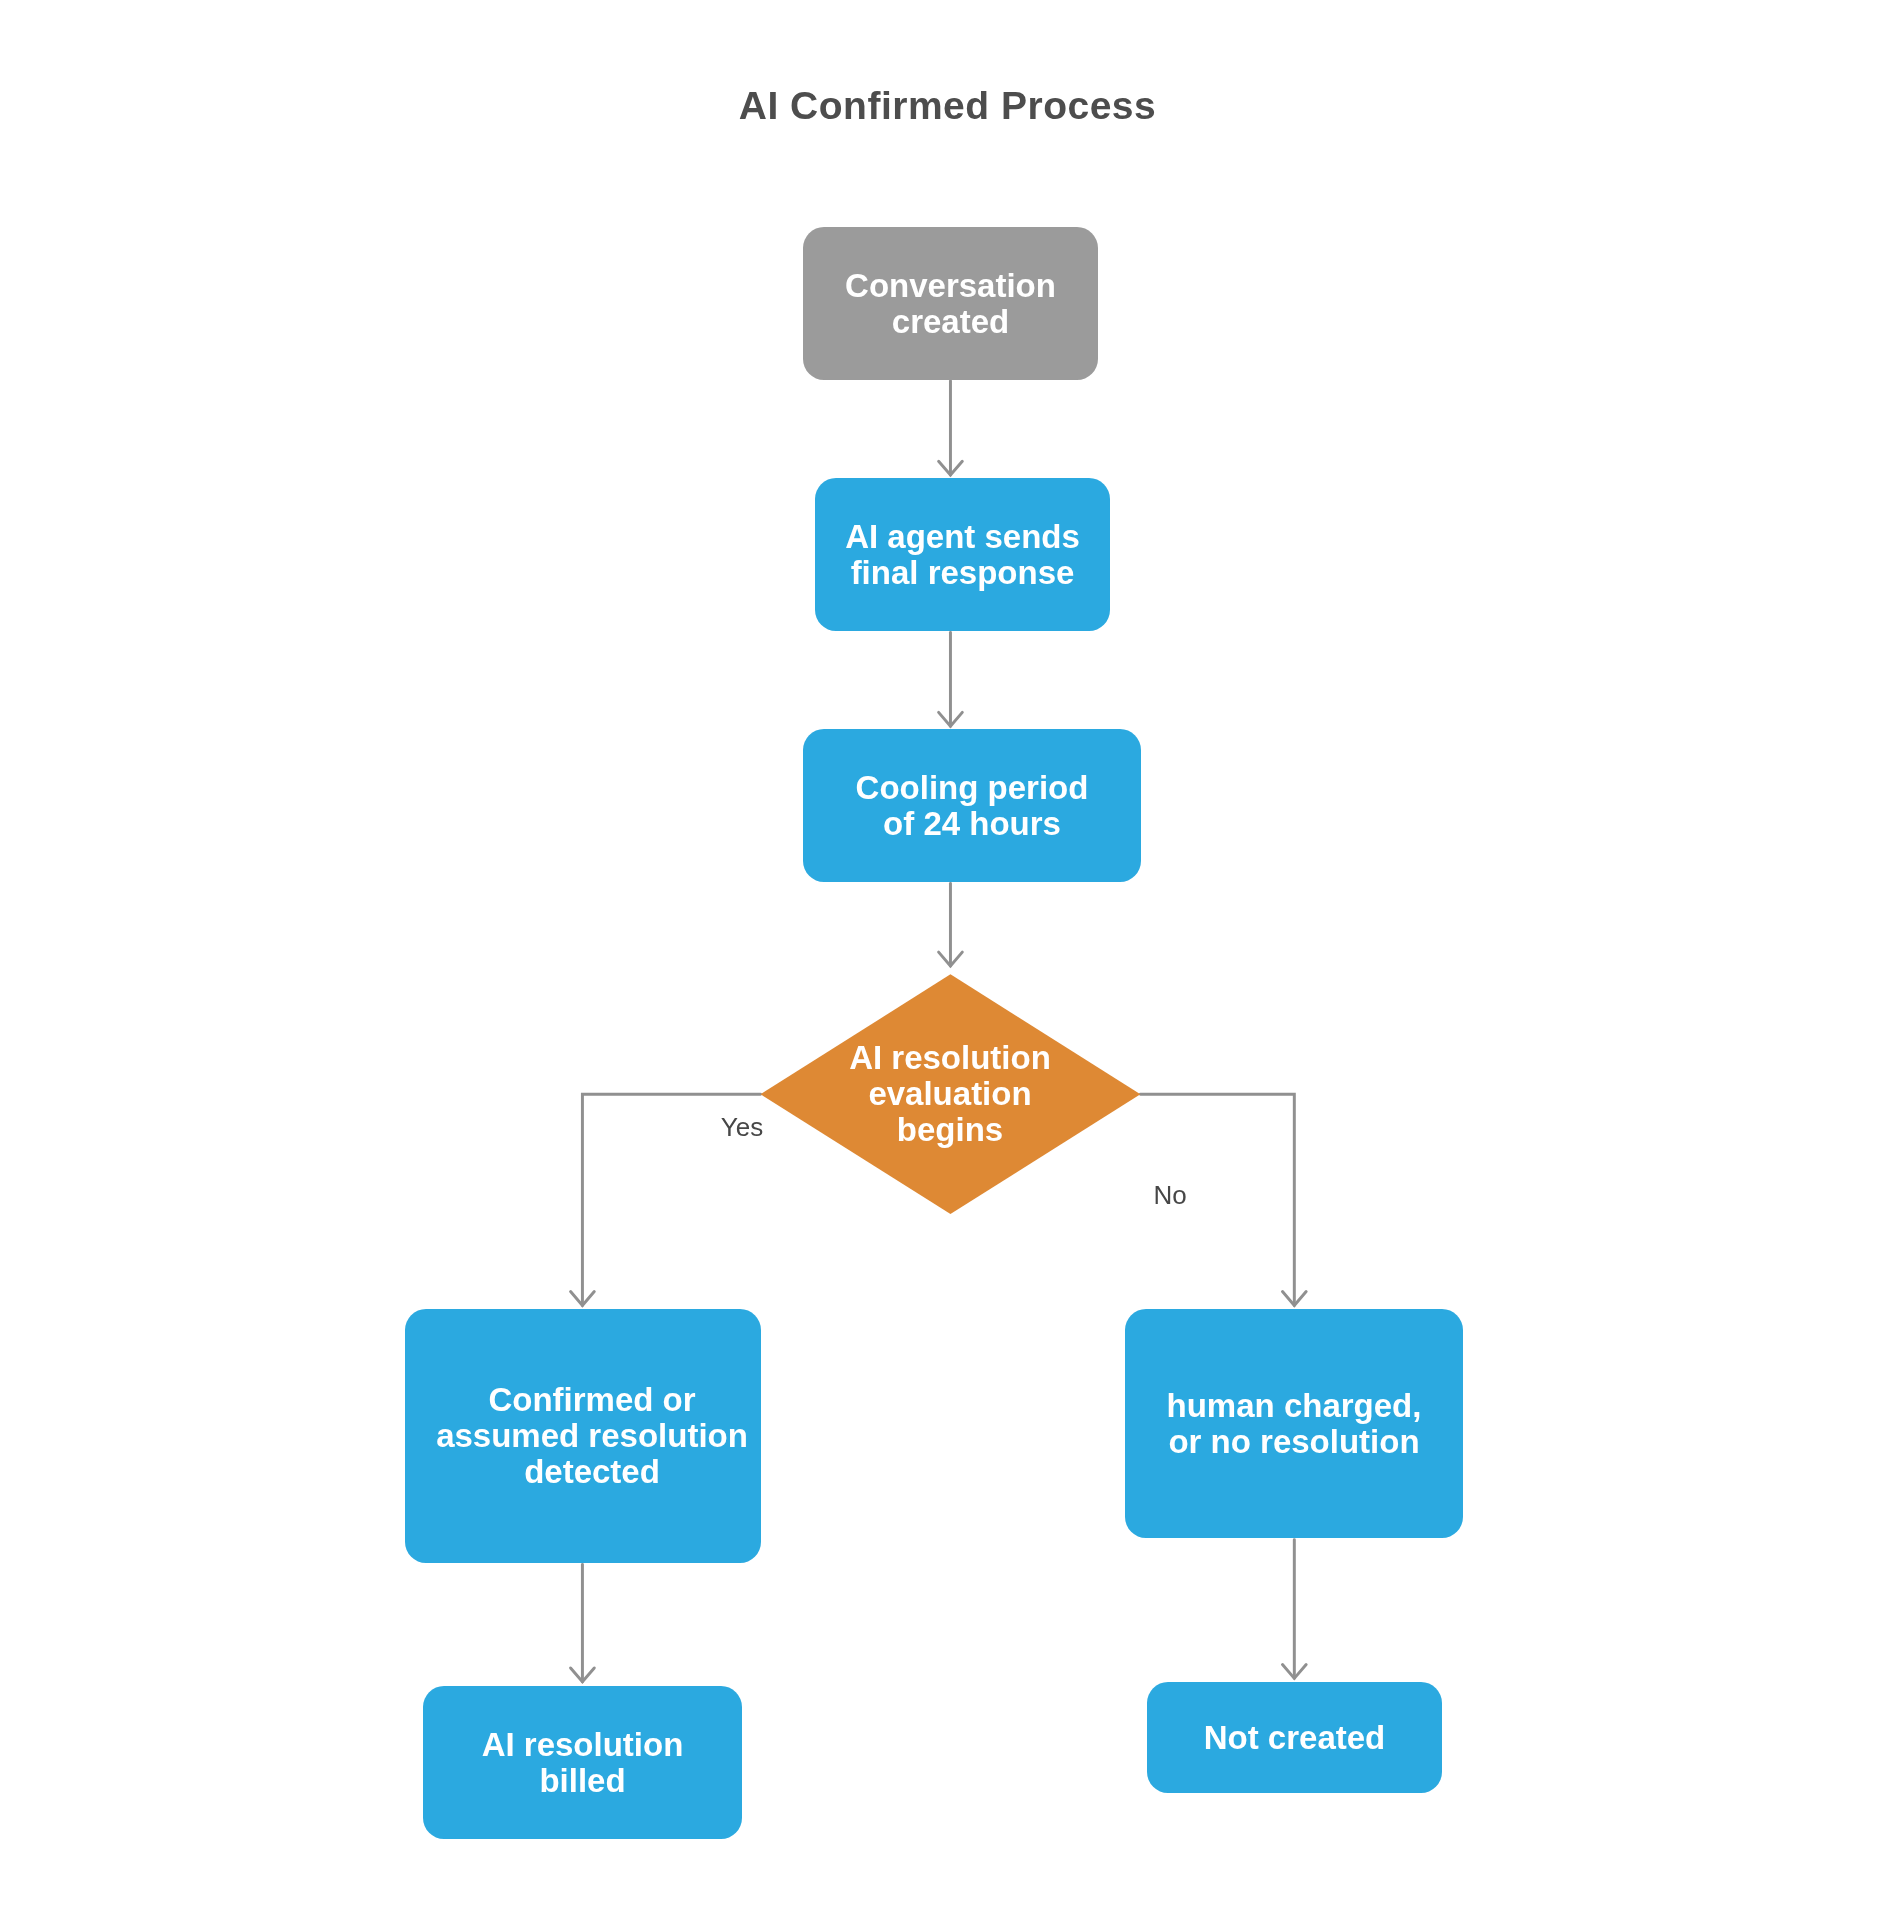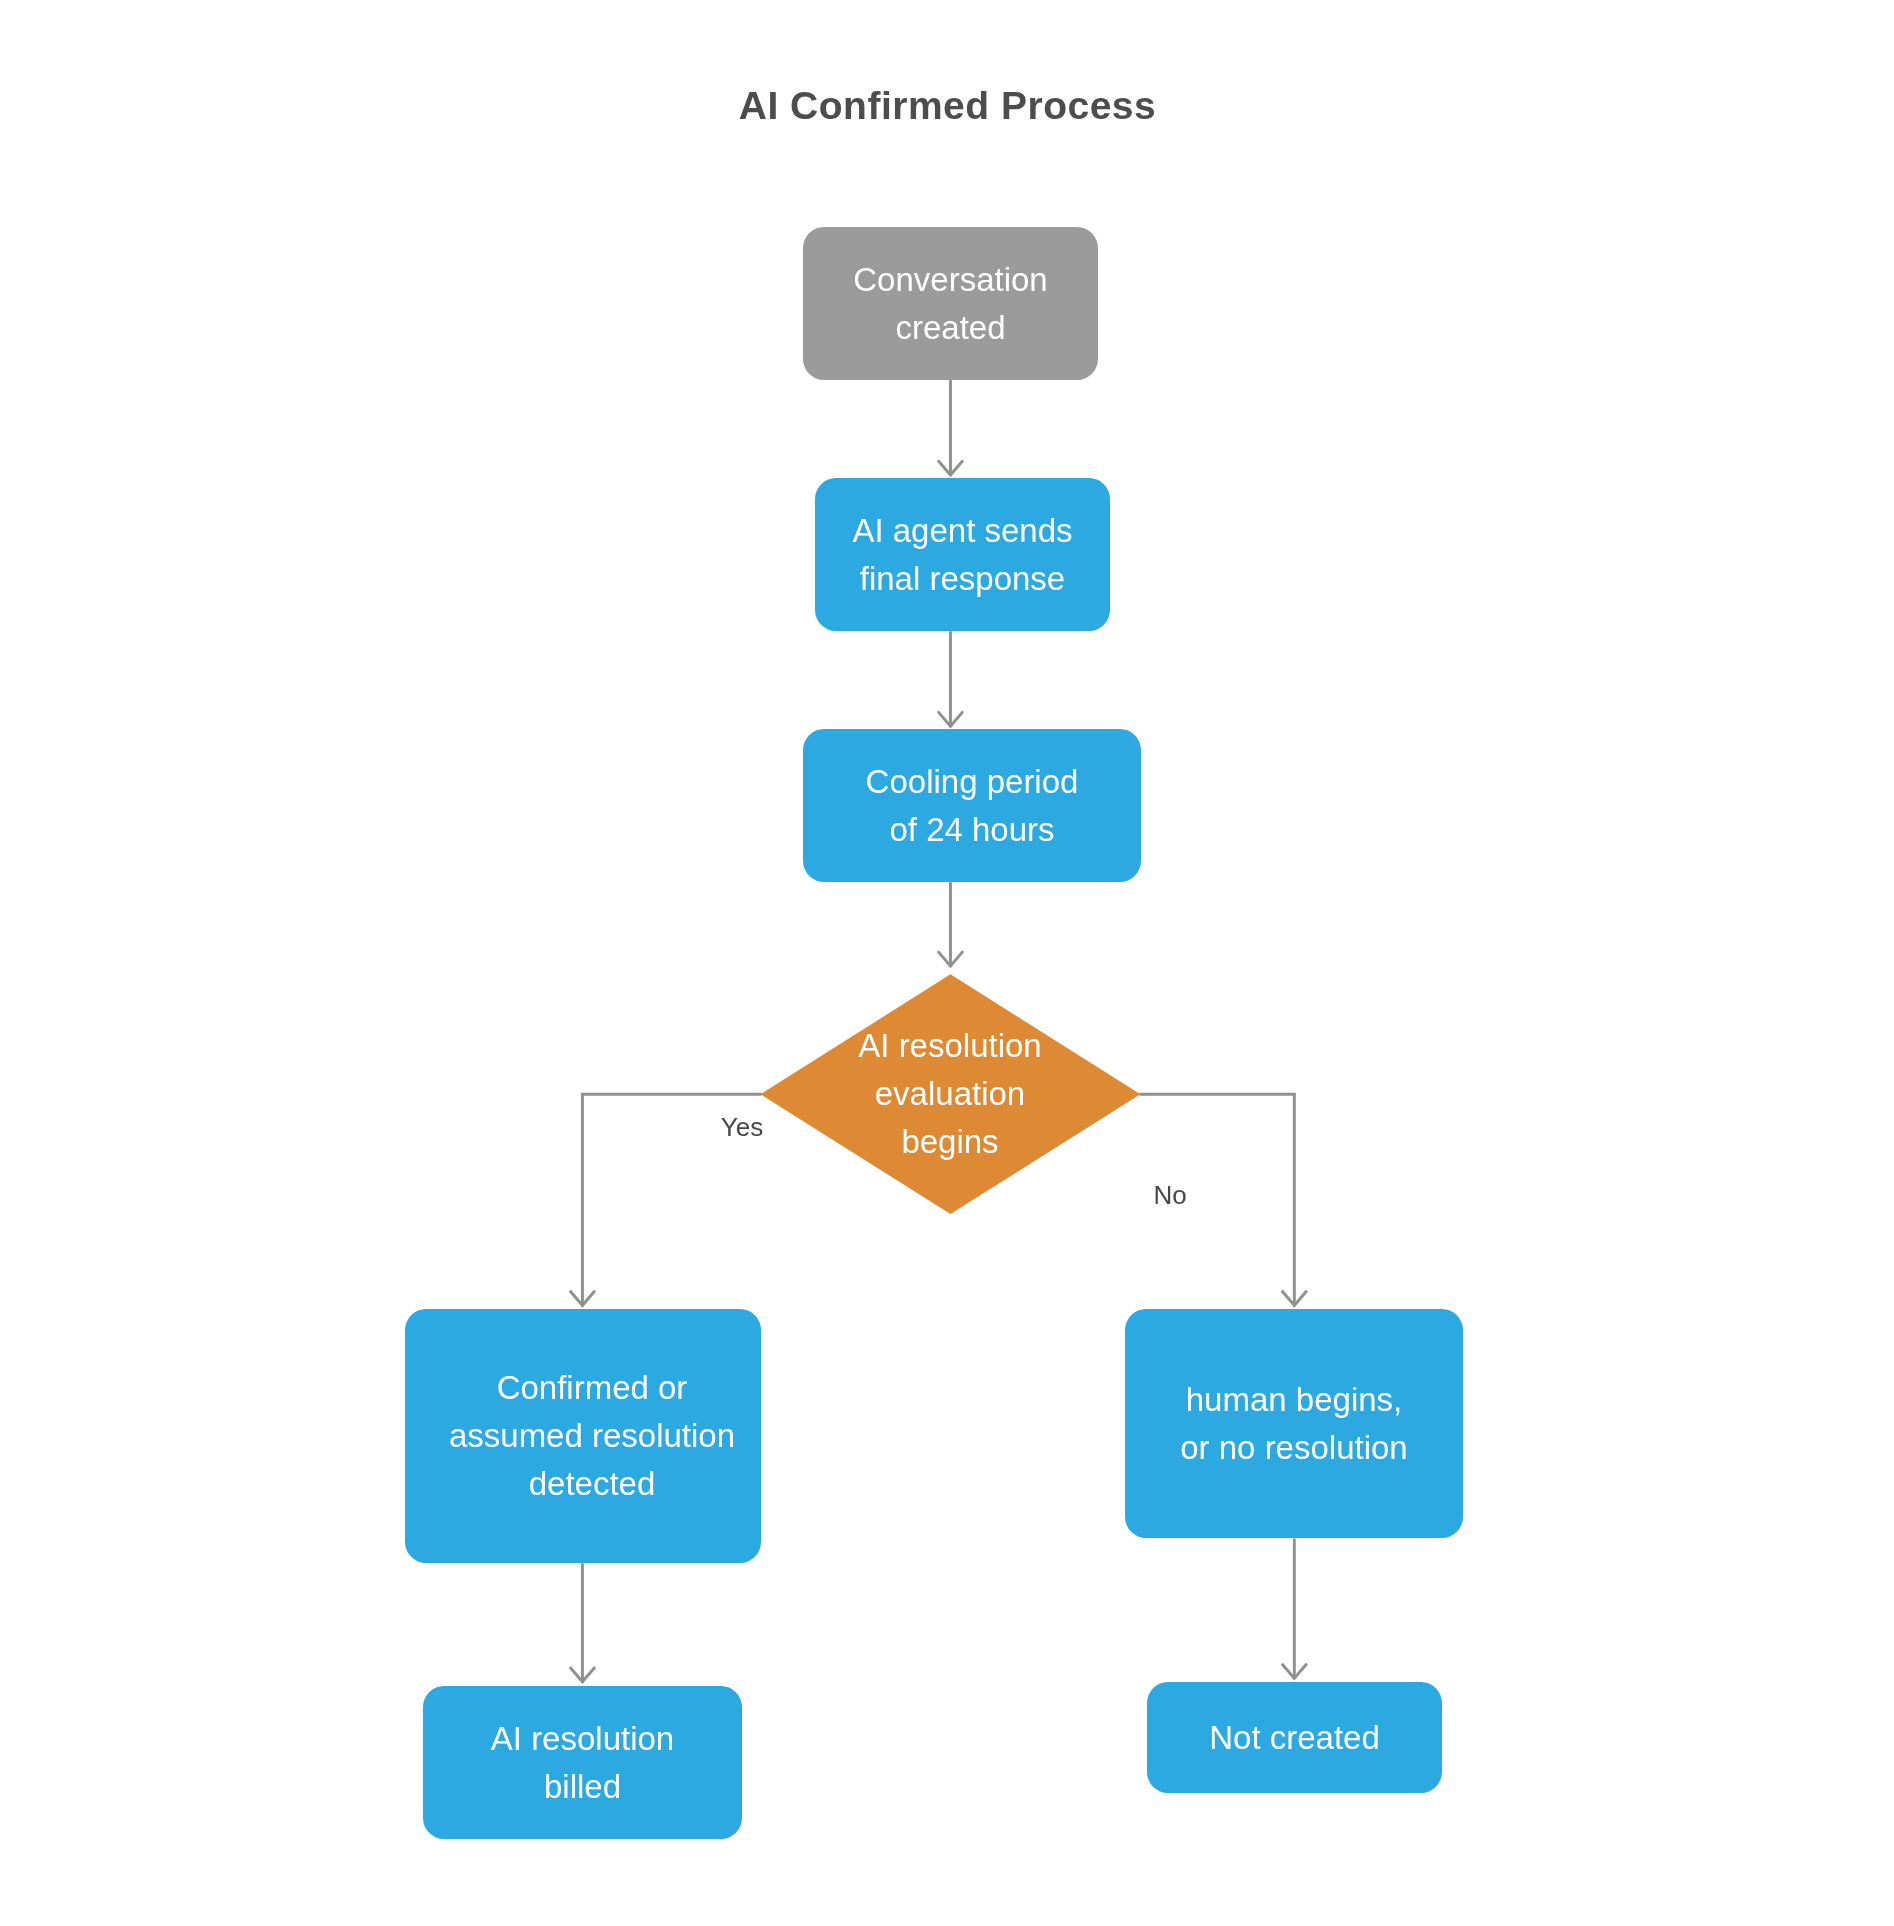--- a/index.html
+++ b/index.html
@@ -44,23 +44,23 @@
   .node {
     position: absolute;
     border-radius: 21px;
     display: flex;
     align-items: center;
     justify-content: center;
     text-align: center;
   }
   .node-label {
     font-size: 33px;
-    line-height: 48px;
+    line-height: 36px;
     white-space: pre-line;
-    font-weight: 400;
+    font-weight: 700;
     text-align: center;
   }
   .diamond-label-box {
     position: absolute;
     display: flex;
     align-items: center;
     justify-content: center;
     text-align: center;
     background: transparent;
   }
@@ -122,21 +122,21 @@
 
   <div class="edge-label" style="left: 1170px; top: 1195px; color: rgb(71, 71, 71);">No</div>
 
   <div class="node" style="left: 405px; top: 1309px; width: 356px; height: 254px; background-color: rgb(43, 169, 224);">
     <span class="node-label" style="color: rgb(255, 255, 255); margin-left: 18px;">Confirmed or
 assumed resolution
 detected</span>
   </div>
 
   <div class="node" style="left: 1125px; top: 1309px; width: 338px; height: 229px; background-color: rgb(43, 169, 224);">
-    <span class="node-label" style="color: rgb(255, 255, 255);">human begins,
+    <span class="node-label" style="color: rgb(255, 255, 255);">human charged,
 or no resolution</span>
   </div>
 
   <div class="node" style="left: 423px; top: 1686px; width: 319px; height: 153px; background-color: rgb(43, 169, 224);">
     <span class="node-label" style="color: rgb(255, 255, 255);">AI resolution
 billed</span>
   </div>
 
   <div class="node" style="left: 1147px; top: 1682px; width: 295px; height: 111px; background-color: rgb(43, 169, 224);">
     <span class="node-label" style="color: rgb(255, 255, 255);">Not created</span>

